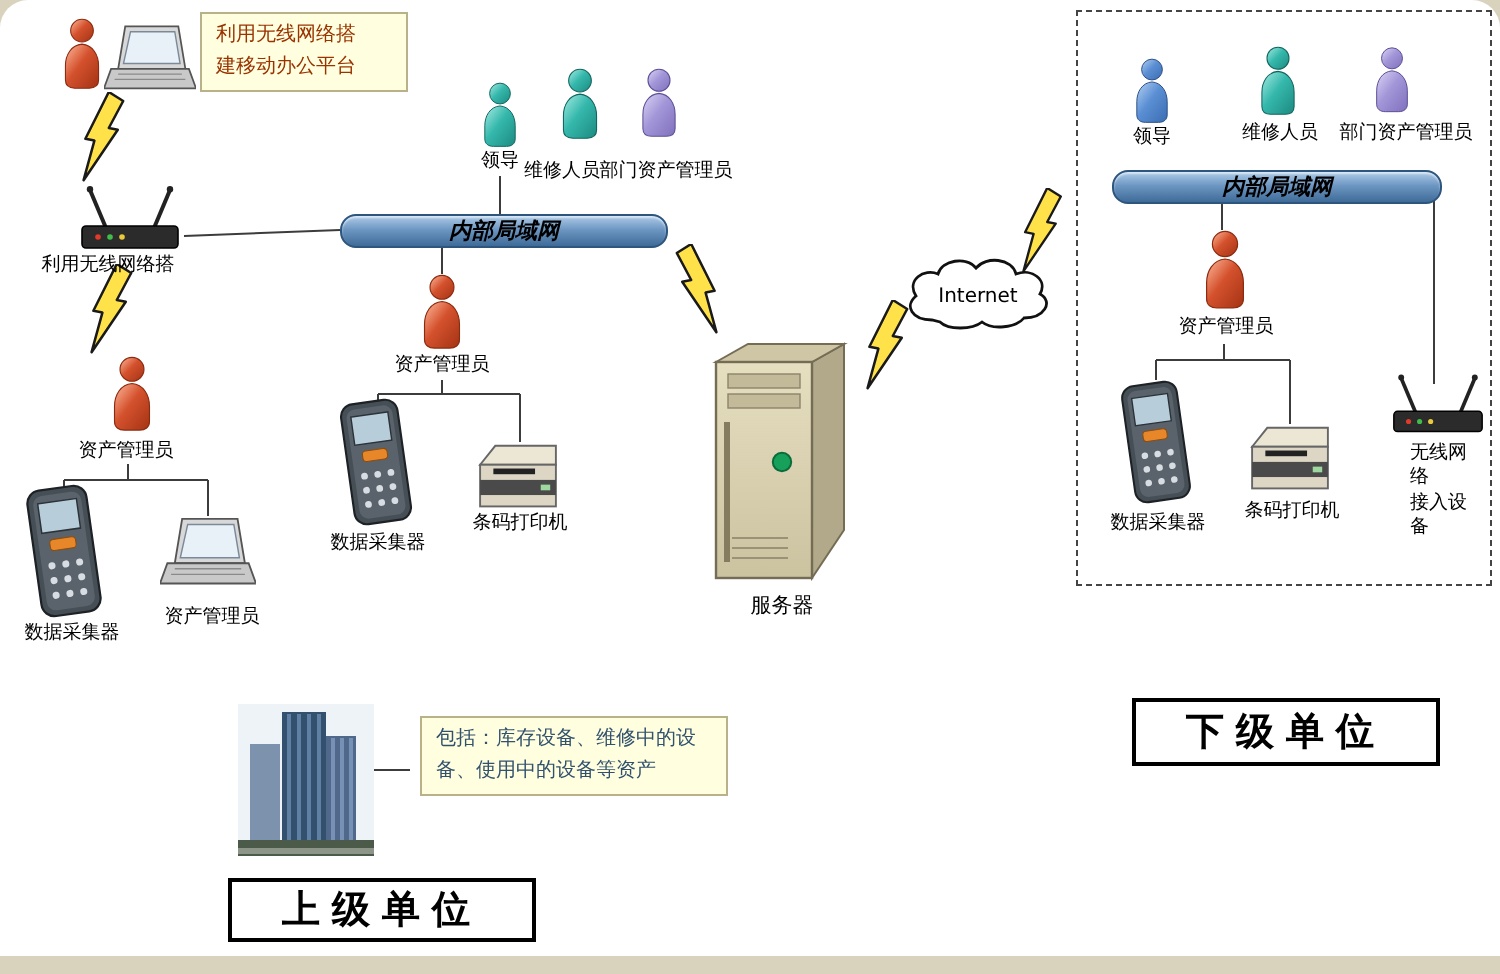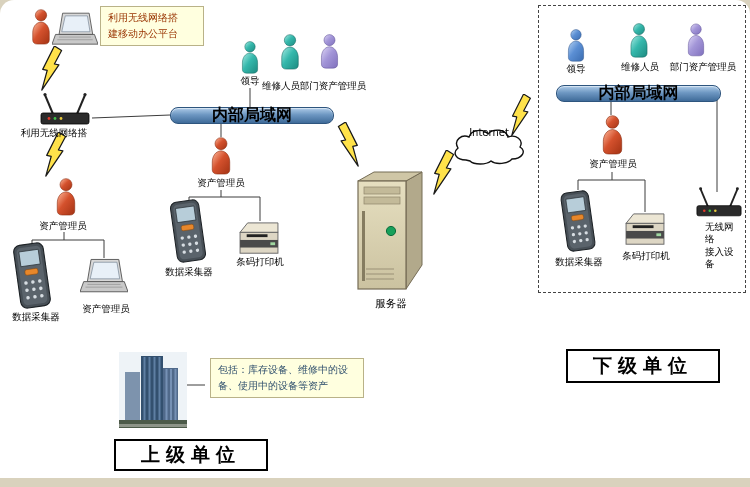--- a/index.html
+++ b/index.html
@@ -22,32 +22,33 @@
     position:absolute;background:#ffffdf;border:1px solid #b9b288;
     font-size:10px;line-height:1.6;padding:3px 7px;white-space:pre-line;
   }
   .note.hq-note{color:#993300;}
   .note.assets-note{color:#31516e;}
   .lan-bar{
     position:absolute;height:15px;border-radius:8px;
     background:linear-gradient(#aecbe8 0%,#6d97c2 45%,#3f6b99 100%);
     border:1px solid #2e557e;
     display:flex;align-items:center;justify-content:center;
-    font-size:16px;font-weight:bold;color:#000;
+    font-size:11px;font-weight:bold;color:#000;
     box-shadow:inset 0 1px 1px rgba(255,255,255,.55);
+    font-style:italic;
   }
   .dashed-box{position:absolute;border:1px dashed #444;background:transparent;}
   .unit-box{
     position:absolute;background:#fff;border:2px solid #000;
     display:flex;align-items:center;justify-content:center;
     font-weight:bold;font-size:19px;letter-spacing:6px;color:#000;
   }
   .cloud-wrap{position:absolute;}
   .cloud-label{
-    position:absolute;left:0;top:0;width:100%;text-align:center;
+    position:absolute;left:0;top:16px;width:100%;text-align:center;
     font-size:10px;color:#000;
   }
   .overlay{position:absolute;left:0;top:0;pointer-events:none;}
 </style>
 </head>
 <body>
 
 <div class="stage">
   <div class="slide"></div>
 

